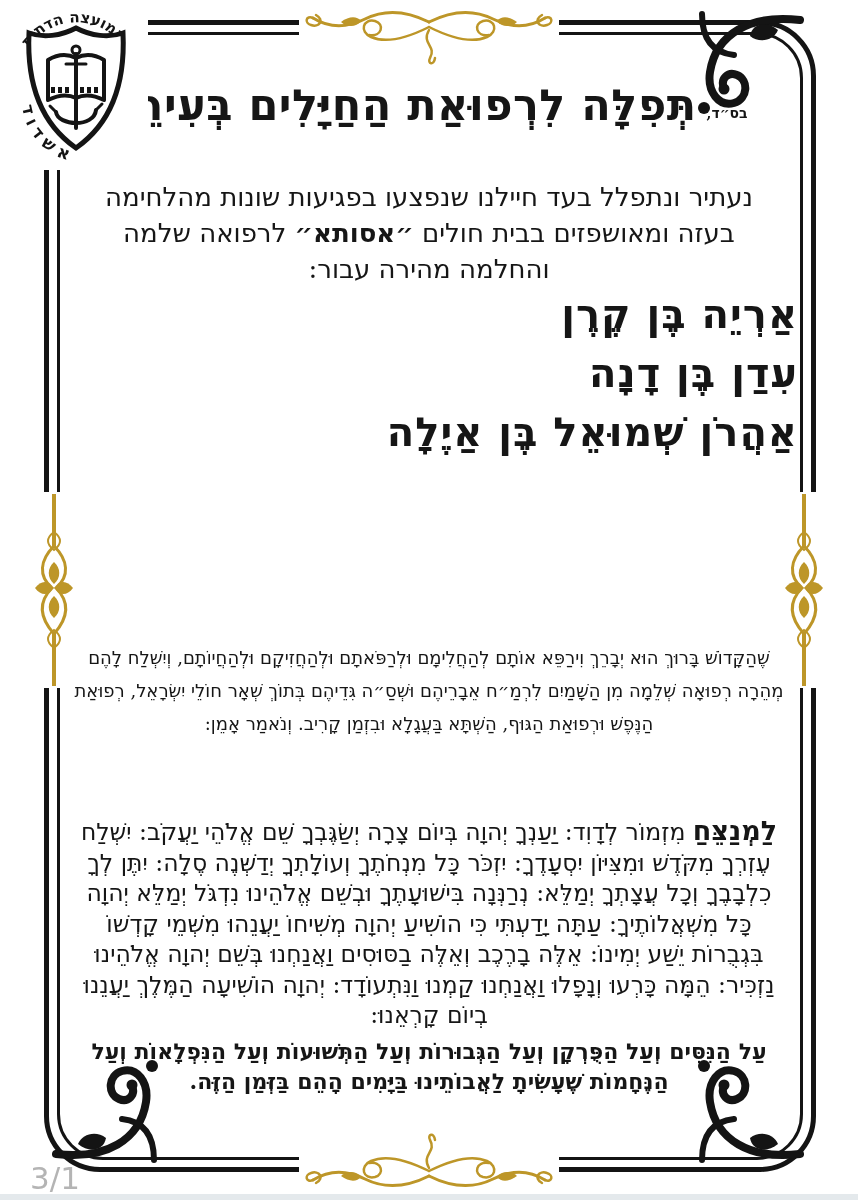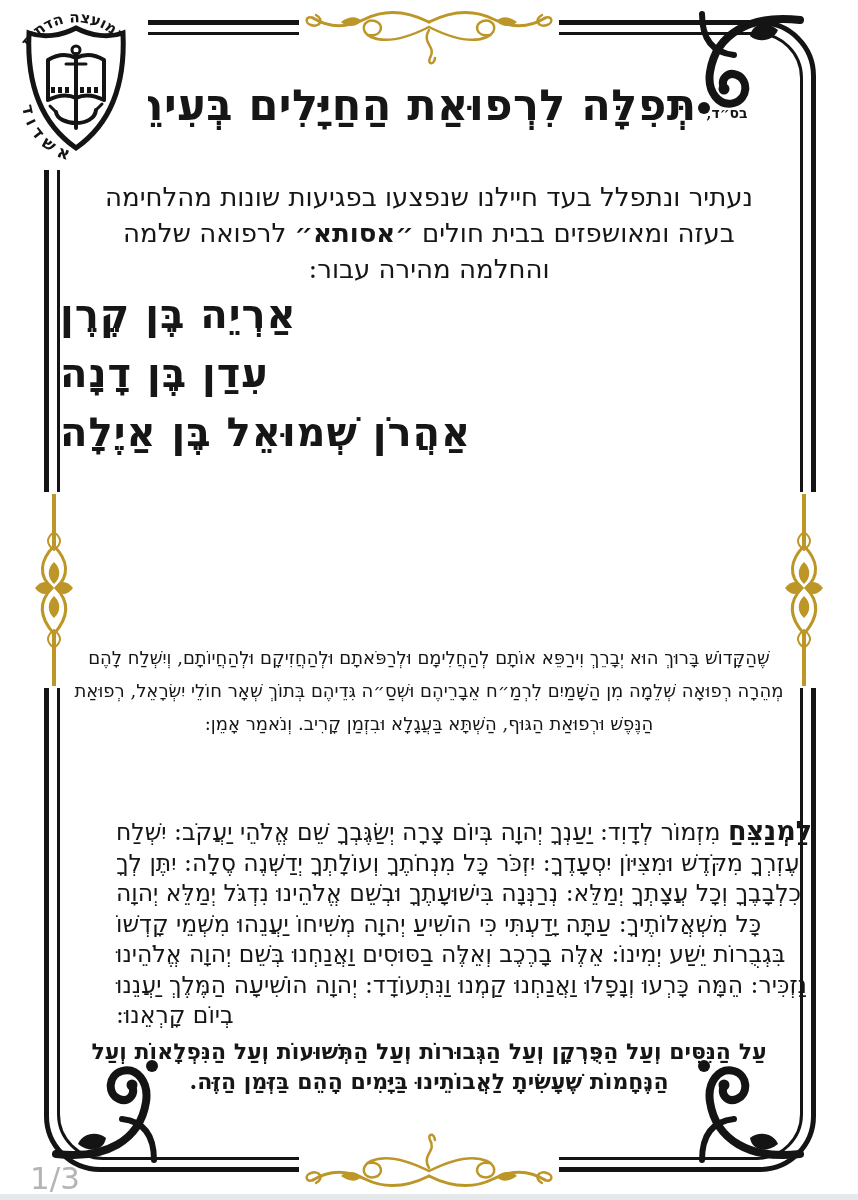--- a/index.html
+++ b/index.html
@@ -44,30 +44,30 @@
     gap:10px;
   }
   .bsd { font-size:14px; font-weight:bold; padding-bottom:9px; white-space:nowrap; }
   .page-title { font-size:43px; font-weight:bold; white-space:nowrap; letter-spacing:0.5px; }
   .intro {
     position:absolute; top:179px; left:84px; width:690px;
     font-size:26px; line-height:36px; text-align:center;
   }
   .intro .hosp { font-weight:bold; }
   .names {
-    position:absolute; top:284px; left:60px; width:738px; text-align:left;
+    position:absolute; top:284px; left:60px; width:738px; text-align:right;
   }
   .name-row { font-size:40px; font-weight:bold; line-height:59px; letter-spacing:1px; }
   .blessing {
     position:absolute; top:641px; left:70px; width:718px;
     font-size:18px; line-height:33px; text-align:center;
   }
   .psalm {
     position:absolute; top:816px; left:76px; width:706px;
-    font-size:23.5px; line-height:30.5px; text-align:left;margin-left:40px;
+    font-size:23.5px; line-height:30.5px; text-align:center;
   }
   .psalm .lead { font-weight:bold; font-size:27px; }
   .al-hanisim {
     position:absolute; top:1036px; left:90px; width:678px;
     font-size:22px; line-height:30px; text-align:center; font-weight:bold;
   }
   
   .page-indicator {
     position:absolute; left:30px; top:1160px; z-index:6;
     font-family:"DejaVu Sans",sans-serif; font-size:31px; color:#b4b4b4;
@@ -195,14 +195,14 @@
   <div class="name-row">עִדַן בֶּן דָנָה</div>
   <div class="name-row">אַהֲרֹן שְׁמוּאֵל בֶּן אַיֶלָה</div>
 </div>
 
 <p class="blessing rtl">שֶׁהַקָּדוֹשׁ בָּרוּךְ הוּא יְבָרֵךְ וִירַפֵּא אוֹתָם לְהַחֲלִימָם וּלְרַפֹּאתָם וּלְהַחֲזִיקָם וּלְהַחֲיוֹתָם, וְיִשְׁלַח לָהֶם מְהֵרָה רְפוּאָה שְׁלֵמָה מִן הַשָּׁמַיִם לִרְמַ״ח אֵבָרֵיהֶם וּשְׁסַ״ה גִּדֵיהֶם בְּתוֹךְ שְׁאָר חוֹלֵי יִשְׂרָאֵל, רְפוּאַת הַנֶּפֶשׁ וּרְפוּאַת הַגּוּף, הַשְׁתָּא בַּעֲגָלָא וּבִזְמַן קָרִיב. וְנֹאמַר אָמֵן:</p>
 
 <p class="psalm rtl"><span class="lead">לַמְנַצֵּחַ</span><span> מִזְמוֹר לְדָוִד: יַעַנְךָ יְהוָה בְּיוֹם צָרָה יְשַׂגֶּבְךָ שֵׁם אֱלֹהֵי יַעֲקֹב: יִשְׁלַח עֶזְרְךָ מִקֹּדֶשׁ וּמִצִּיּוֹן יִסְעָדֶךָ: יִזְכֹּר כָּל מִנְחֹתֶךָ וְעוֹלָתְךָ יְדַשְּׁנֶה סֶלָה: יִתֶּן לְךָ כִלְבָבֶךָ וְכָל עֲצָתְךָ יְמַלֵּא: נְרַנְּנָה בִּישׁוּעָתֶךָ וּבְשֵׁם אֱלֹהֵינוּ נִדְגֹּל יְמַלֵּא יְהוָה כָּל מִשְׁאֲלוֹתֶיךָ: עַתָּה יָדַעְתִּי כִּי הוֹשִׁיעַ יְהוָה מְשִׁיחוֹ יַעֲנֵהוּ מִשְּׁמֵי קָדְשׁוֹ בִּגְבֻרוֹת יֵשַׁע יְמִינוֹ: אֵלֶּה בָרֶכֶב וְאֵלֶּה בַסּוּסִים וַאֲנַחְנוּ בְּשֵׁם יְהוָה אֱלֹהֵינוּ נַזְכִּיר: הֵמָּה כָּרְעוּ וְנָפָלוּ וַאֲנַחְנוּ קַמְנוּ וַנִּתְעוֹדָד: יְהוָה הוֹשִׁיעָה הַמֶּלֶךְ יַעֲנֵנוּ בְיוֹם קָרְאֵנוּ:</span></p>
 
 <p class="al-hanisim rtl">עַל הַנִּסִּים וְעַל הַפֻּרְקָן וְעַל הַגְּבוּרוֹת וְעַל הַתְּשׁוּעוֹת וְעַל הַנִּפְלָאוֹת וְעַל הַנֶּחָמוֹת שֶׁעָשִׂיתָ לַאֲבוֹתֵינוּ בַּיָּמִים הָהֵם בַּזְּמַן הַזֶּה.</p>
 
-<div class="page-indicator">1/3</div>
+<div class="page-indicator">3/1</div>
 <div class="viewer-bottom-strip"></div>
 
 </body></html>

